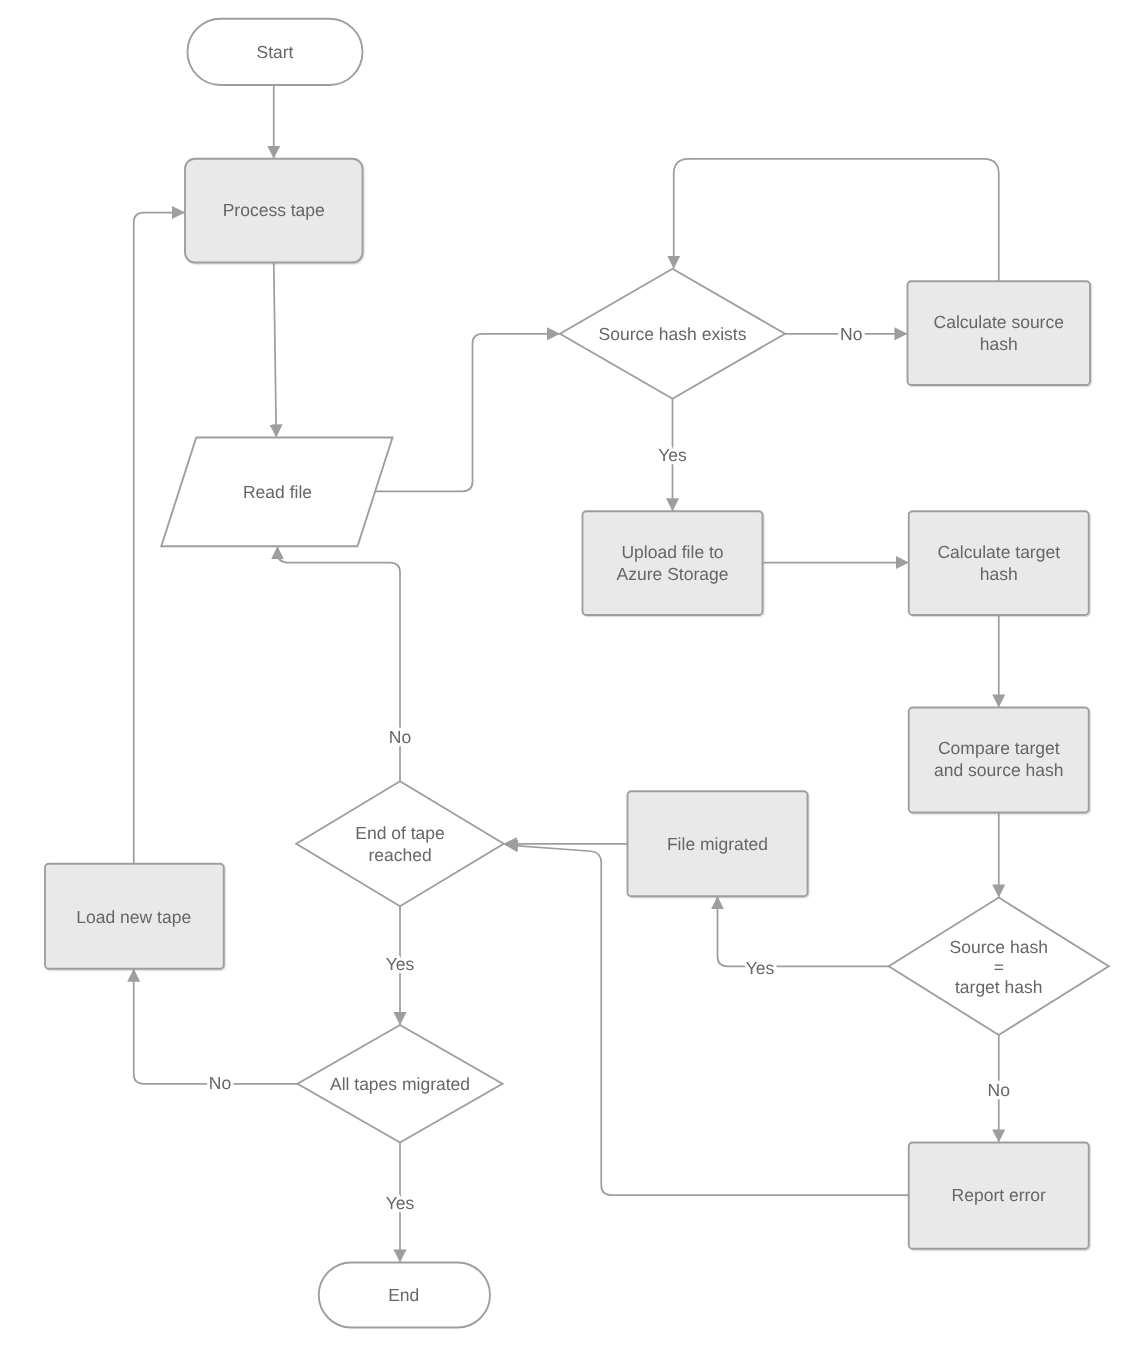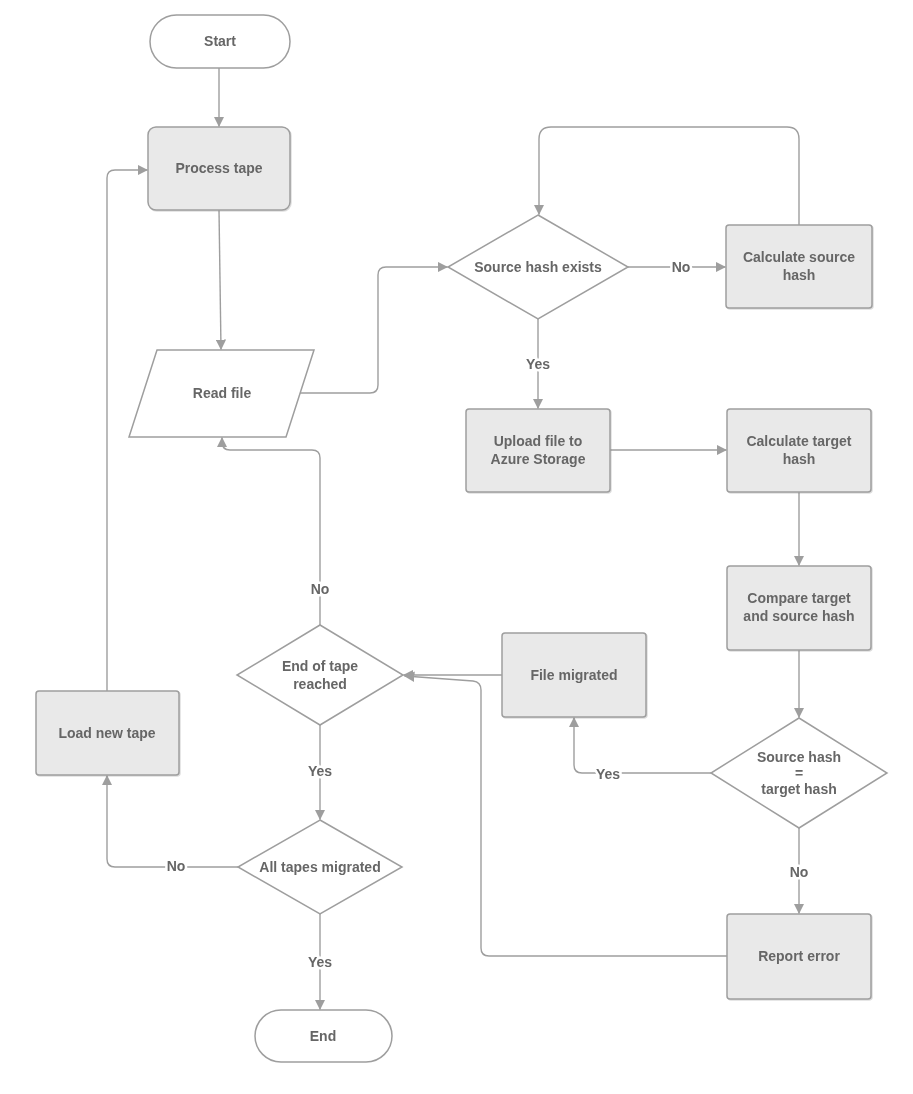--- a/index.html
+++ b/index.html
@@ -3,21 +3,21 @@
 <meta charset="utf-8">
 <style>
   html, body {
     margin: 0;
     padding: 0;
     background: #ffffff;
     width: 913px;
     height: 1094px;
     font-family: "Liberation Sans", sans-serif;
   }
-  .canvas { width: 913px; height: 1094px; font-weight: bold; }
+  .canvas { width: 913px; height: 1094px; }
   svg { display: block; }
   .edge {
     fill: none;
     stroke: #9e9e9e;
     stroke-width: 1.4;
     stroke-linejoin: round;
     stroke-linecap: round;
   }
   .shape-process {
     fill: #e9e9e9;

